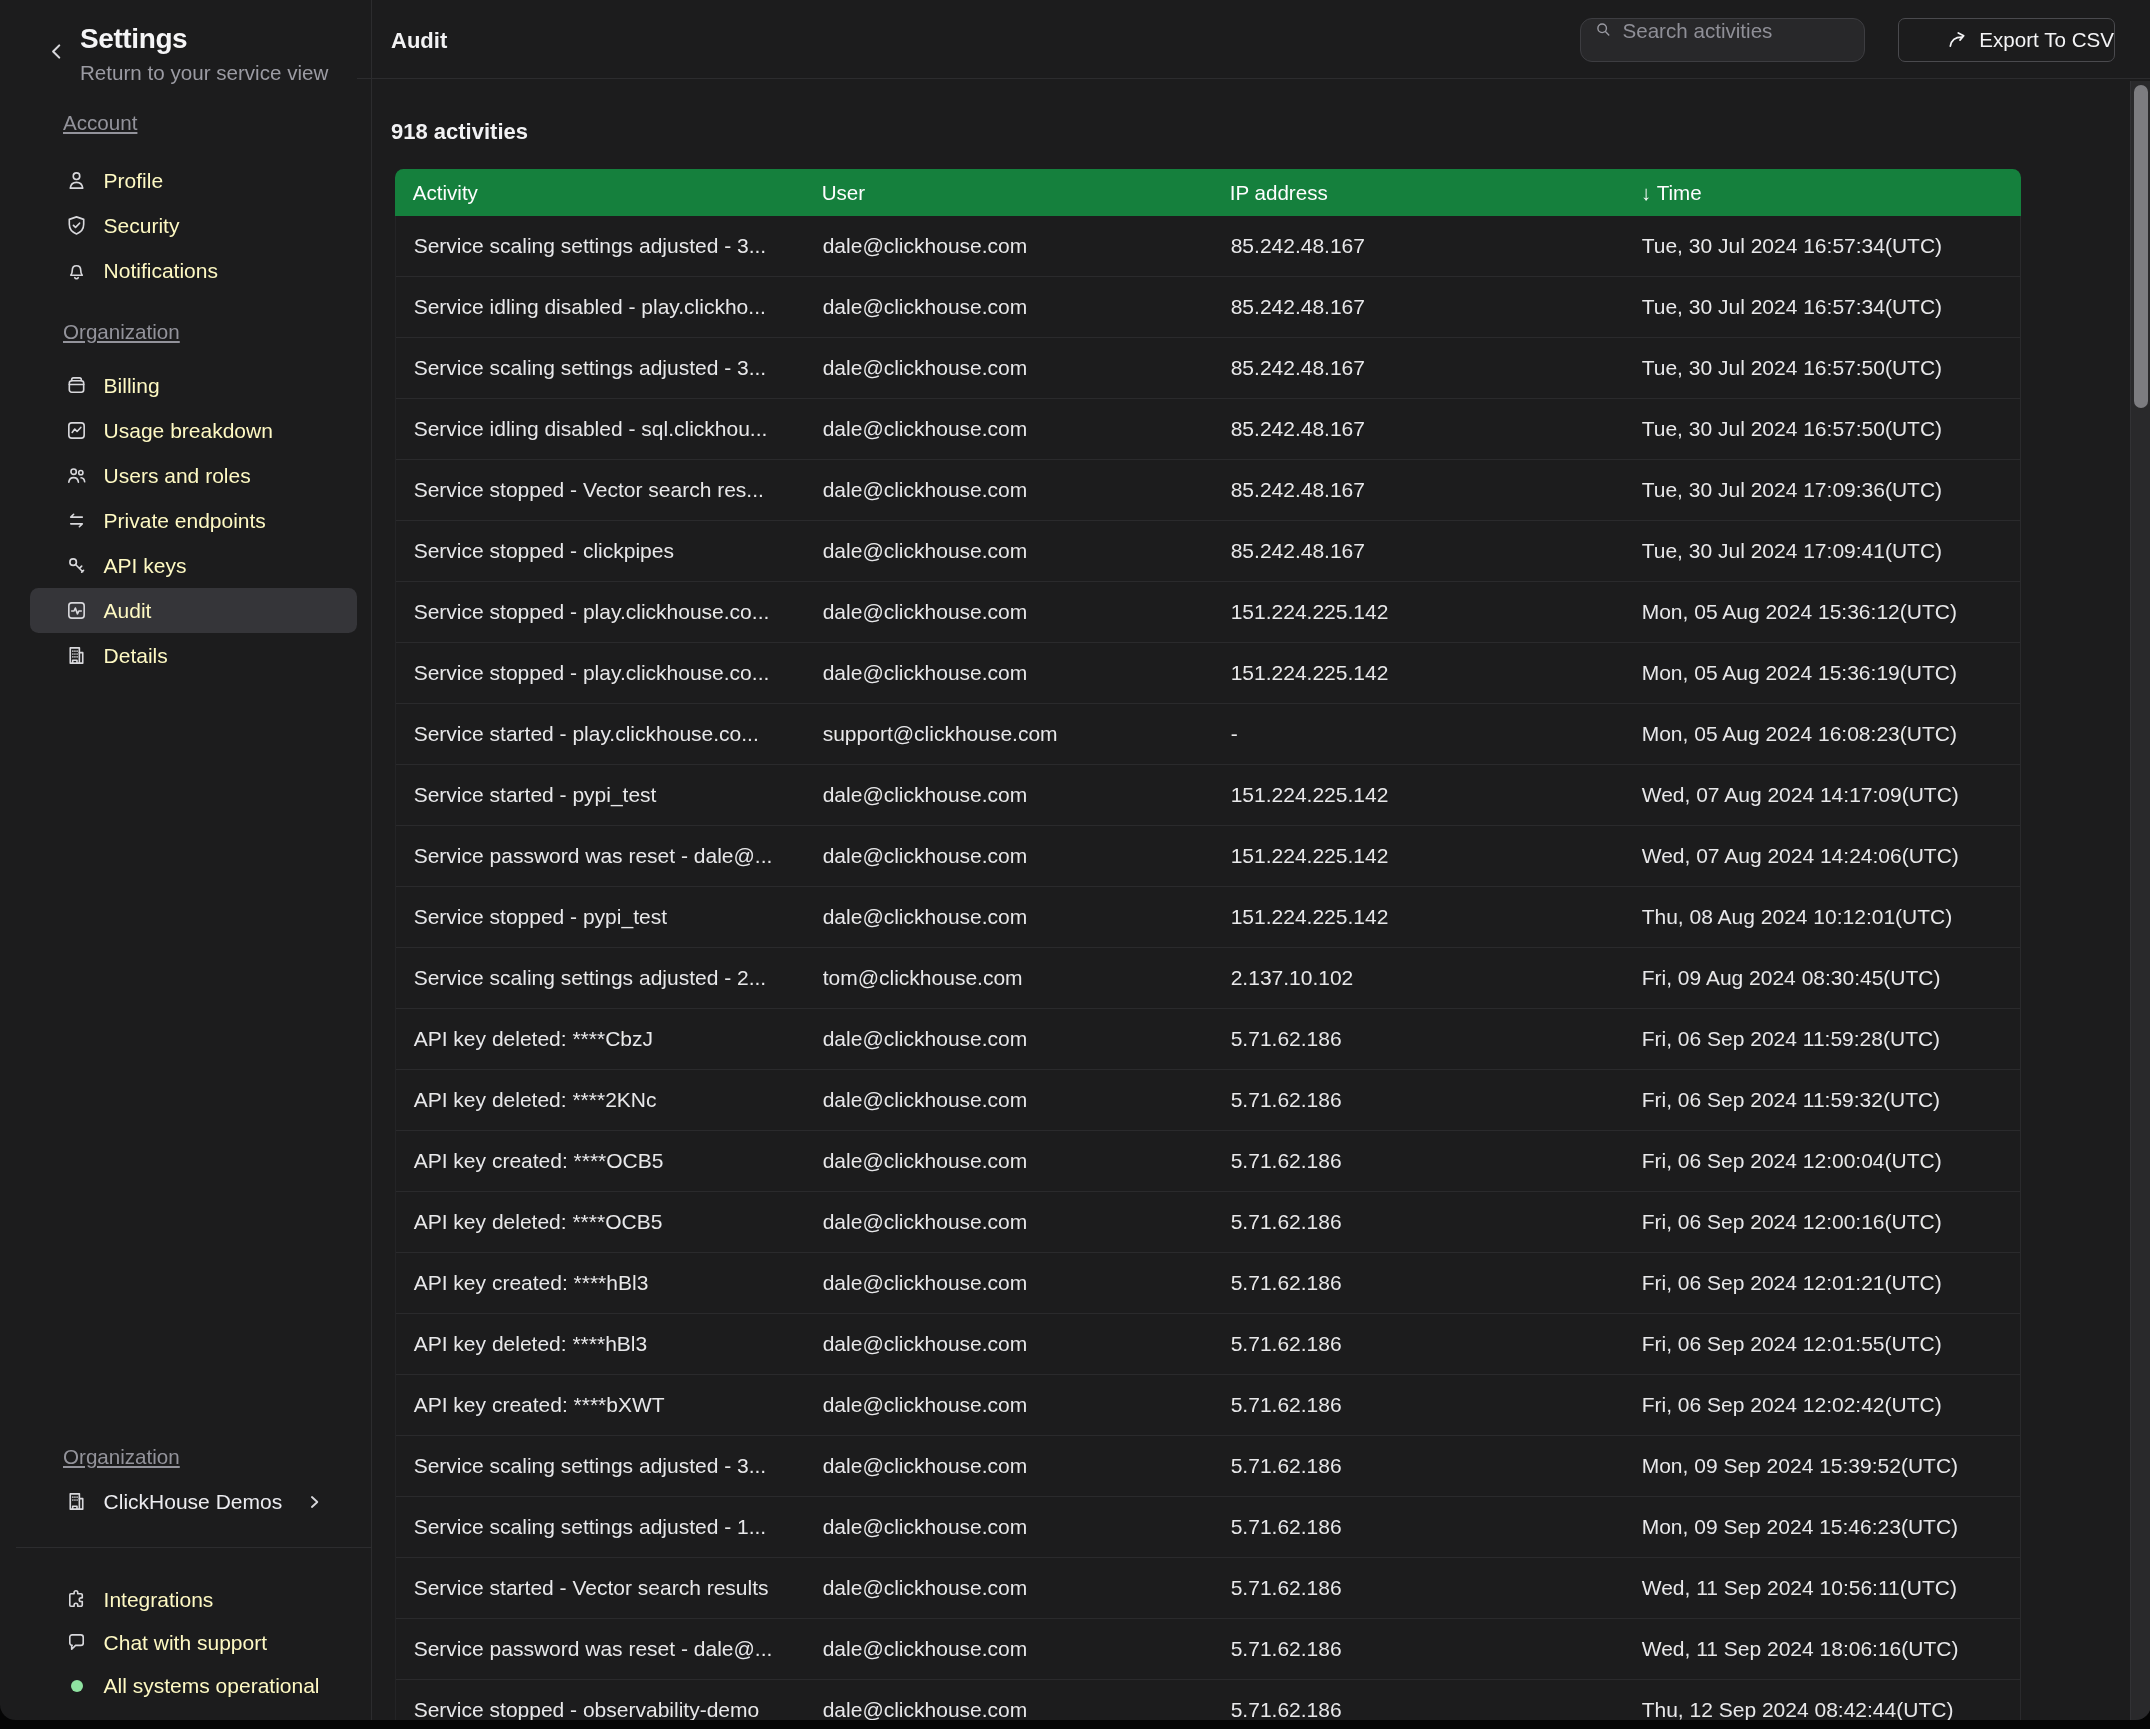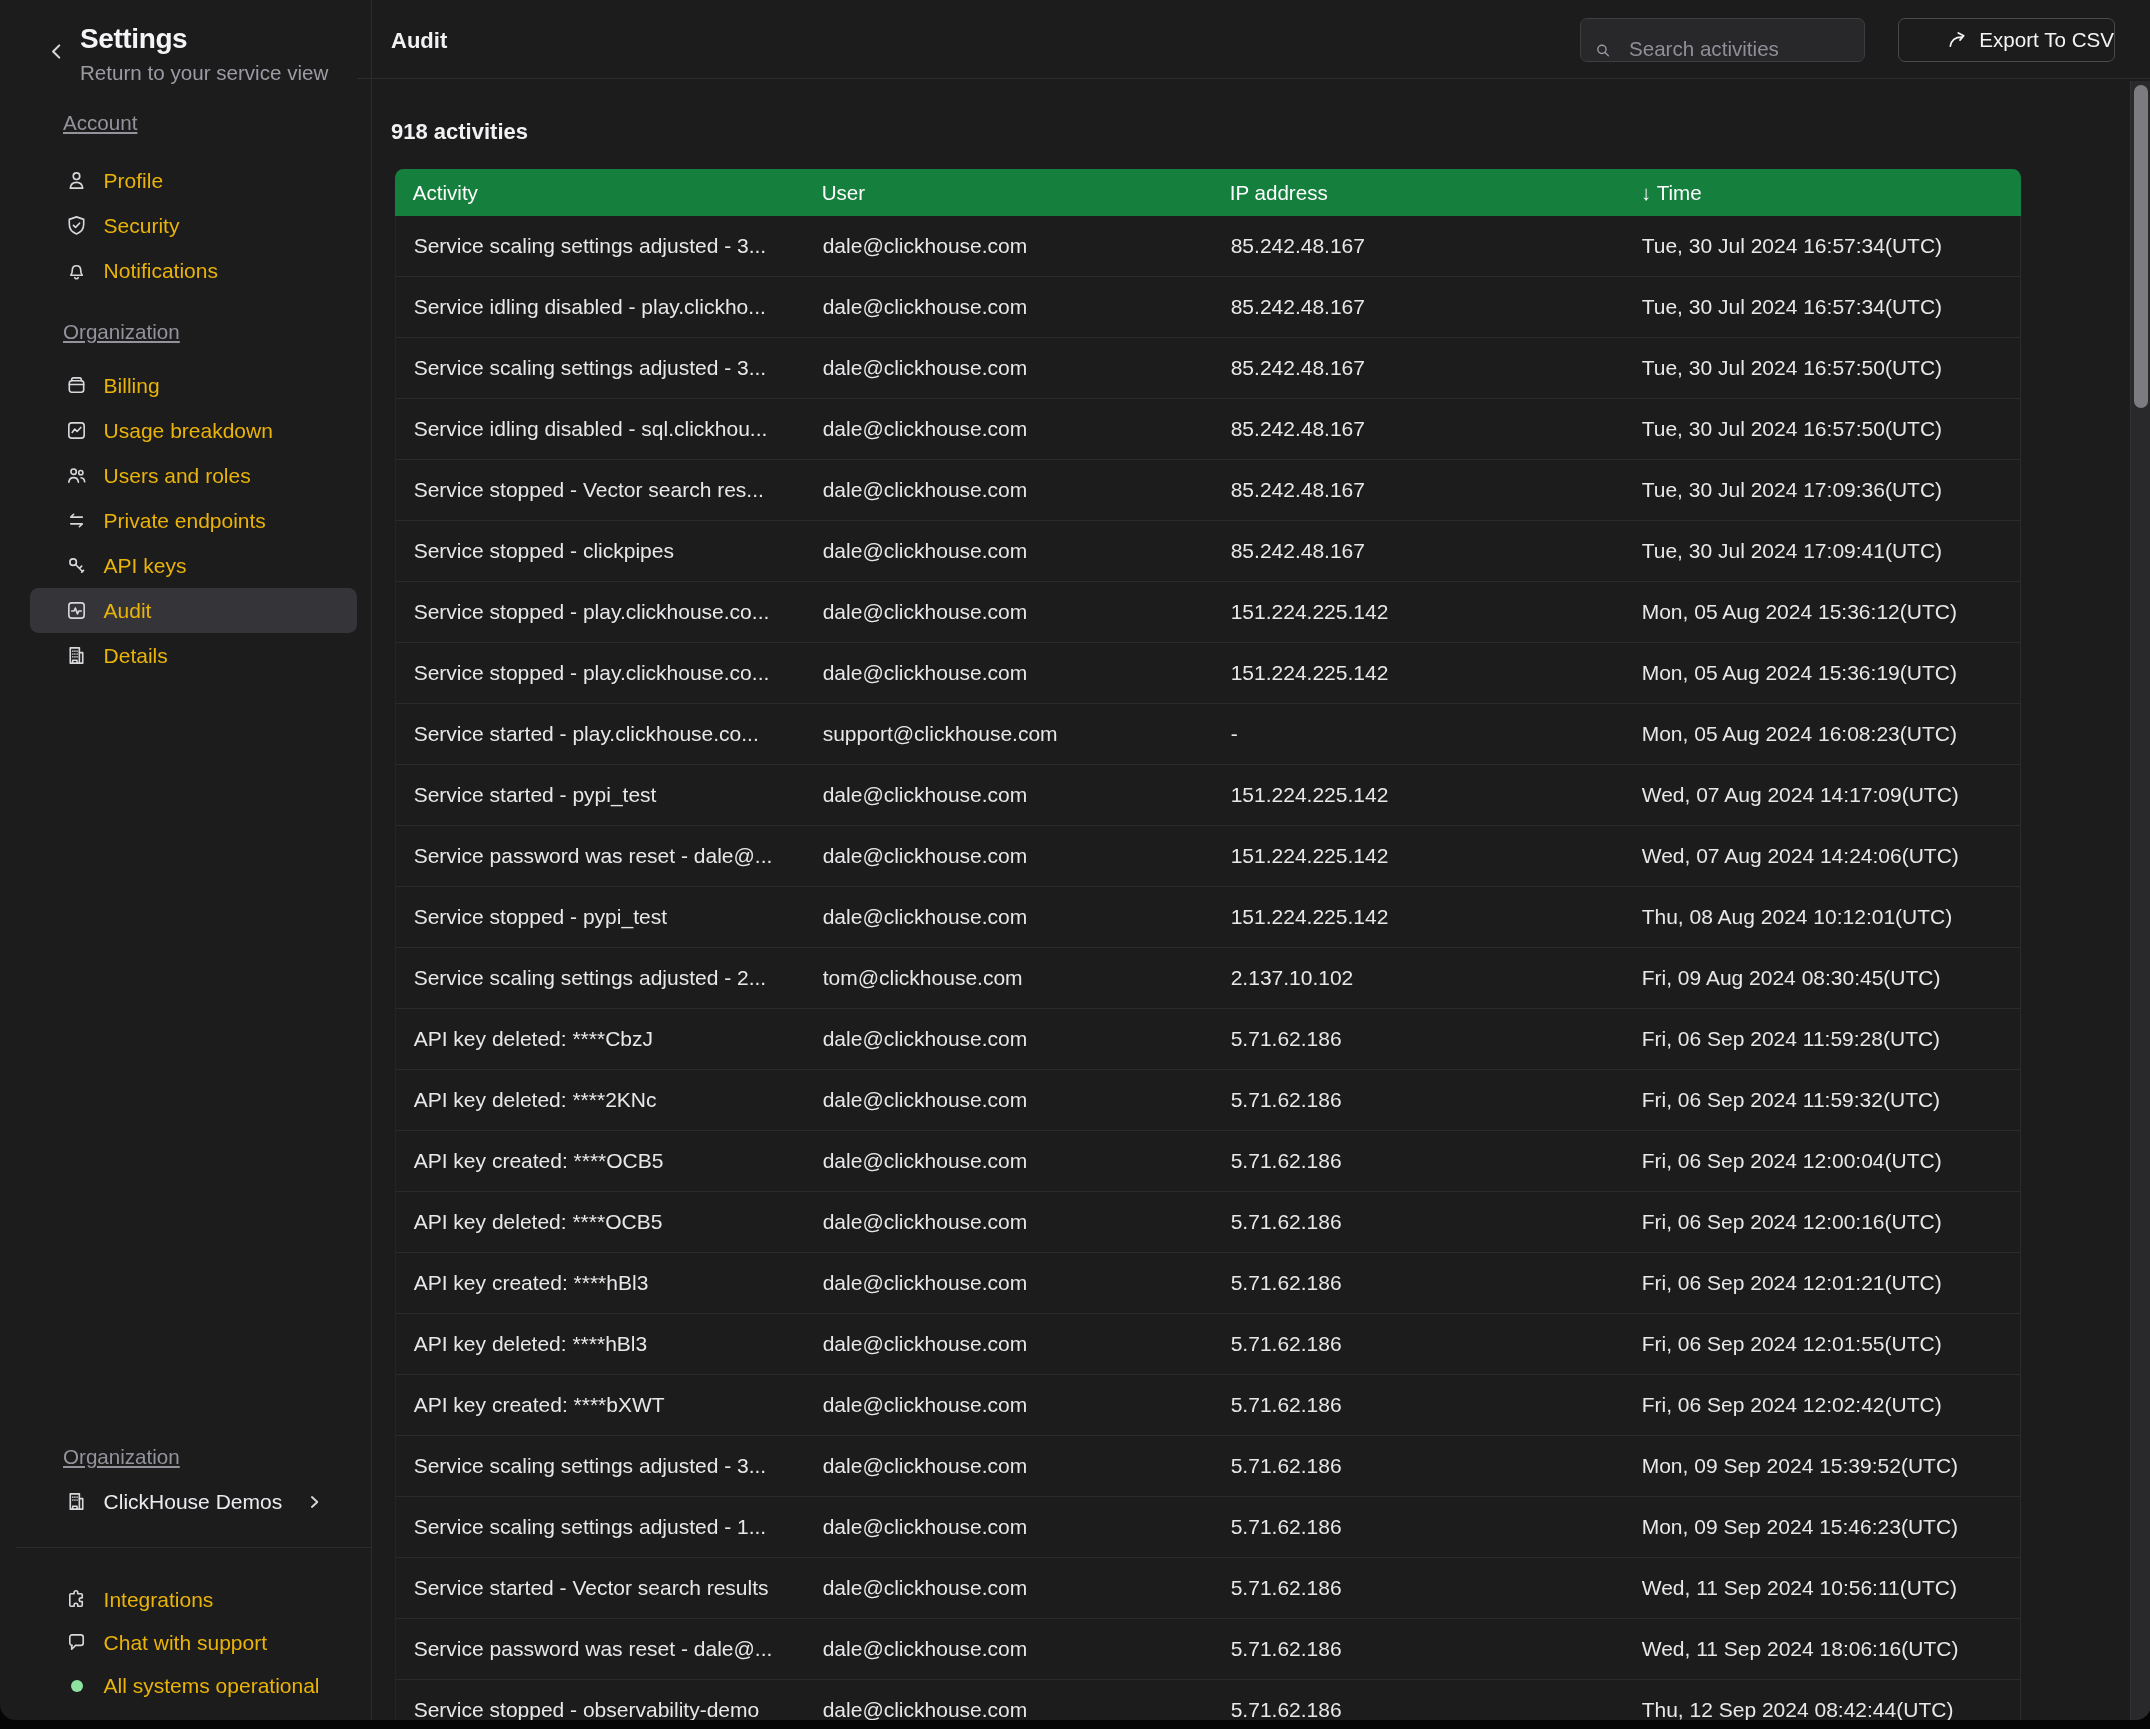--- a/index.html
+++ b/index.html
@@ -9,36 +9,36 @@
 
   
   .sidebar { position:absolute; left:16px; top:0; bottom:0; width:356px; background:#1c1c1d; border-right:1.4px solid #2c2c2e; }
   .back-btn { position:absolute; left:27px; top:37px; width:28px; height:28px; display:flex; align-items:center; justify-content:center; cursor:pointer; }
   .side-title { position:absolute; left:64px; top:23px; font-size:28px; font-weight:700; letter-spacing:-0.4px; color:#f5f5f7; }
   .side-sub { position:absolute; left:64px; top:61px; font-size:20.6px; color:#9b9ba3; }
   .sec-label { position:absolute; left:47px; font-size:20.6px; font-weight:500; color:#93939b;text-decoration:underline; }
   .nav { position:absolute; left:14px; right:14px; }
   .nav-item { display:flex; align-items:center; height:45px; padding-left:35px; border-radius:8.5px; cursor:pointer; }
   .nav-item .ic { width:23px; height:23px; margin-right:15.6px; display:flex; align-items:center; justify-content:center; flex:none; }
-  .nav-item .lbl { font-size:21px; color:#eab308; }
+  .nav-item .lbl { font-size:21px; color:#fef9c3; }
   .nav-item.selected { background:#353539; }
   svg.sic { stroke:#d8d8dc; fill:none; stroke-width:1.7; stroke-linecap:round; stroke-linejoin:round; }
   .org-switch { position:absolute; left:14px; right:14px; top:1479px; height:45px; display:flex; align-items:center; padding-left:35px; cursor:pointer; }
   .org-switch .ic { width:23px; height:23px; margin-right:15.6px; display:flex; align-items:center; justify-content:center; }
   .org-switch .lbl { font-size:21px; color:#ececf0; }
   .org-switch .chev { margin-left:auto; margin-right:33px; display:flex; }
   .side-divider { position:absolute; left:0; right:0; top:1547px; border-top:1.4px solid #2c2c2e; }
   .foot { position:absolute; left:14px; right:14px; }
   .status-dot { width:12px; height:12px; border-radius:50%; }
 
   
   .main { position:absolute; left:357px; top:0; right:0; bottom:0; }
   .topbar { position:absolute; left:0; right:0; top:0; height:79px; border-bottom:1.4px solid #2c2c2e; }
   .page-title { position:absolute; left:34px; top:28px; font-size:22px; font-weight:600; color:#f2f2f4; }
-  .searchbox { position:absolute; left:1223px; top:17.7px; width:285px; height:44px; background:#28282a; border:1.4px solid #3d3d41; border-radius:7px; display:flex; align-items:flex-end; padding:0 12.8px;gap:7px; }
+  .searchbox { position:absolute; left:1223px; top:17.7px; width:285px; height:44px; background:#28282a; border:1.4px solid #3d3d41; border-radius:12px; display:flex; align-items:flex-start; padding:0 12.8px; }
   .searchbox input { background:transparent; border:none; outline:none; color:#e8e8ea; font-size:20.6px; width:100%; margin-left:10px; font-family:"Liberation Sans", sans-serif; }
   .searchbox input::placeholder { color:#8f8f97; }
   .export-btn { position:absolute; left:1541px; top:17.7px; width:217px; height:44px; border:1.4px solid #4a4a4e; border-radius:7px; background:transparent; display:flex; align-items:center; justify-content:flex-end; gap:10px; color:#f4f4f6; font-size:20.6px; font-weight:500; cursor:pointer; font-family:"Liberation Sans", sans-serif; }
 
   .count { position:absolute; left:34px; top:119px; font-size:22px; font-weight:700; color:#f2f2f4; }
 
   .table { position:absolute; left:38px; top:169px; width:1626px; }
   .thead { display:grid; grid-template-columns:409px 408px 411px 398px; height:47px; background:#15803d; border-radius:8.5px 8.5px 0 0; align-items:center; }
   .thead .hcell { padding-left:17.7px; font-size:20.6px; font-weight:500; color:#fdfdfe; display:flex; align-items:center; gap:5.7px; cursor:pointer; }
   .tbody { border-left:1.4px solid #242426; border-right:1.4px solid #2a2a2c; }

